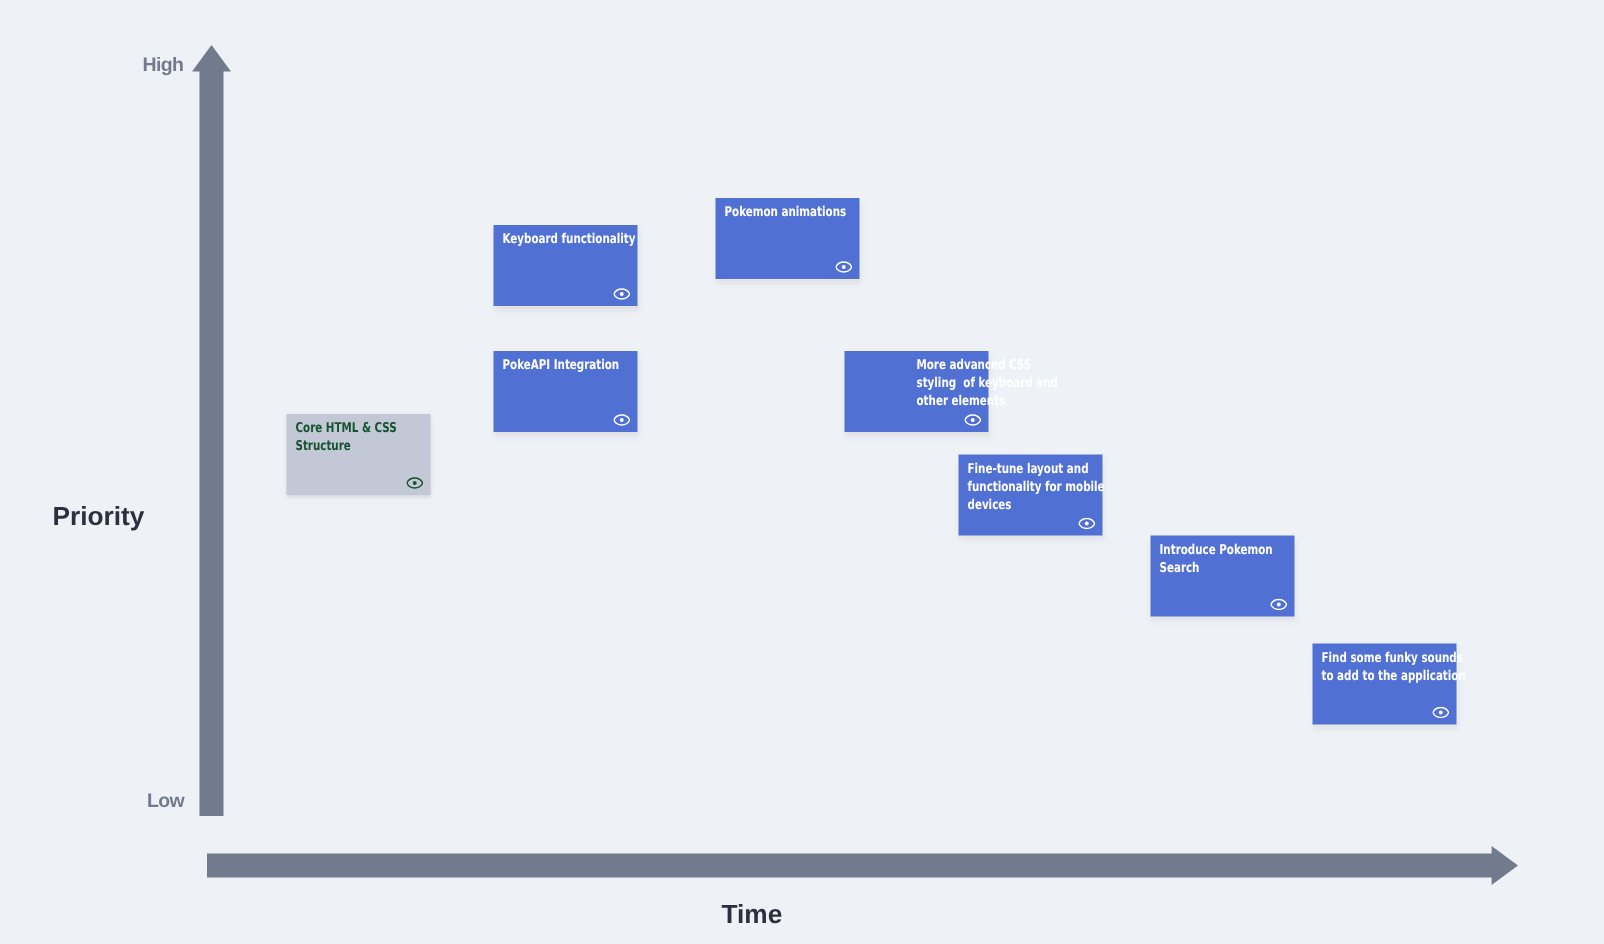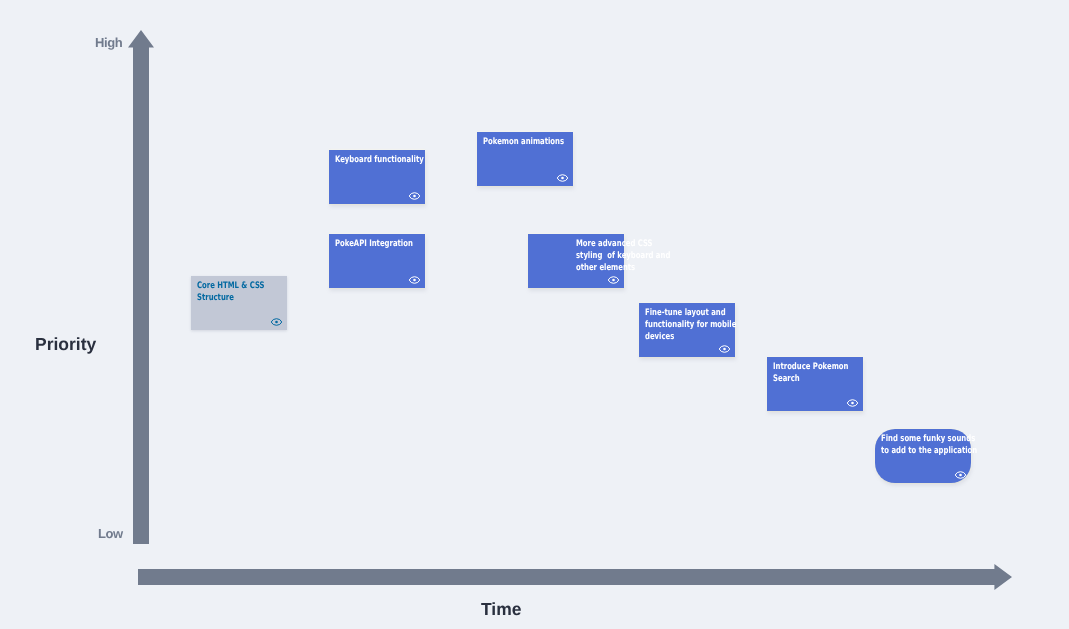--- a/index.html
+++ b/index.html
@@ -21,35 +21,35 @@
   #label-high{left:95px;top:36px;}
   #label-low{left:98px;top:527px;}
   .axis-arrow{position:absolute;fill:#717b8d;}
   #y-axis{left:128px;top:30px;}
   #x-axis{left:138px;top:564px;}
 
   .card{position:absolute;box-sizing:border-box;width:96px;height:54px;
         padding:5px 6px;}
   .card.blue{background:#5070d4;color:#fff;
         box-shadow:0 0 2px rgba(252,250,225,0.95), 0 1px 0.5px rgba(210,210,190,0.35), 1px 3px 3.5px rgba(175,180,195,0.25);}
-  .card.gray{background:#c2c8d6;color:#0369a1;
+  .card.gray{background:#c2c8d6;color:#14532d;
         box-shadow:0 1px 2.5px rgba(150,157,175,0.30);}
   .card-title{font-family:"DejaVu Sans Condensed","DejaVu Sans",sans-serif;
               font-size:9px;line-height:11.85px;font-weight:bold;white-space:pre-wrap;
               transform:scaleX(0.85);transform-origin:left top;width:115px;}
   .eye{position:absolute;right:5px;bottom:4.5px;line-height:0;color:currentColor;}
 
   #card-0{left:191px;top:276px;}
   #card-1{left:329px;top:150px;}
   #card-2{left:477px;top:132px;}
   #card-3{left:329px;top:234px;}
-  #card-4{left:528px;top:234px;padding-left:48px;}
+  #card-4{left:563px;top:234px;padding-left:48px;}
   #card-5{left:639px;top:303px;}
   #card-6{left:767px;top:357px;}
-  #card-7{left:875px;top:429px;border-radius:20px;}
+  #card-7{left:875px;top:429px;}
 </style>
 </head>
 <body>
 
 <div id="stage">
 
   <svg id="y-axis" class="axis-arrow" width="26" height="514" viewBox="0 0 26 514" aria-hidden="true">
     <path d="M13 0 L26 17.6 L21 17.6 L21 514 L5 514 L5 17.6 L0 17.6 Z"></path>
   </svg>
 

